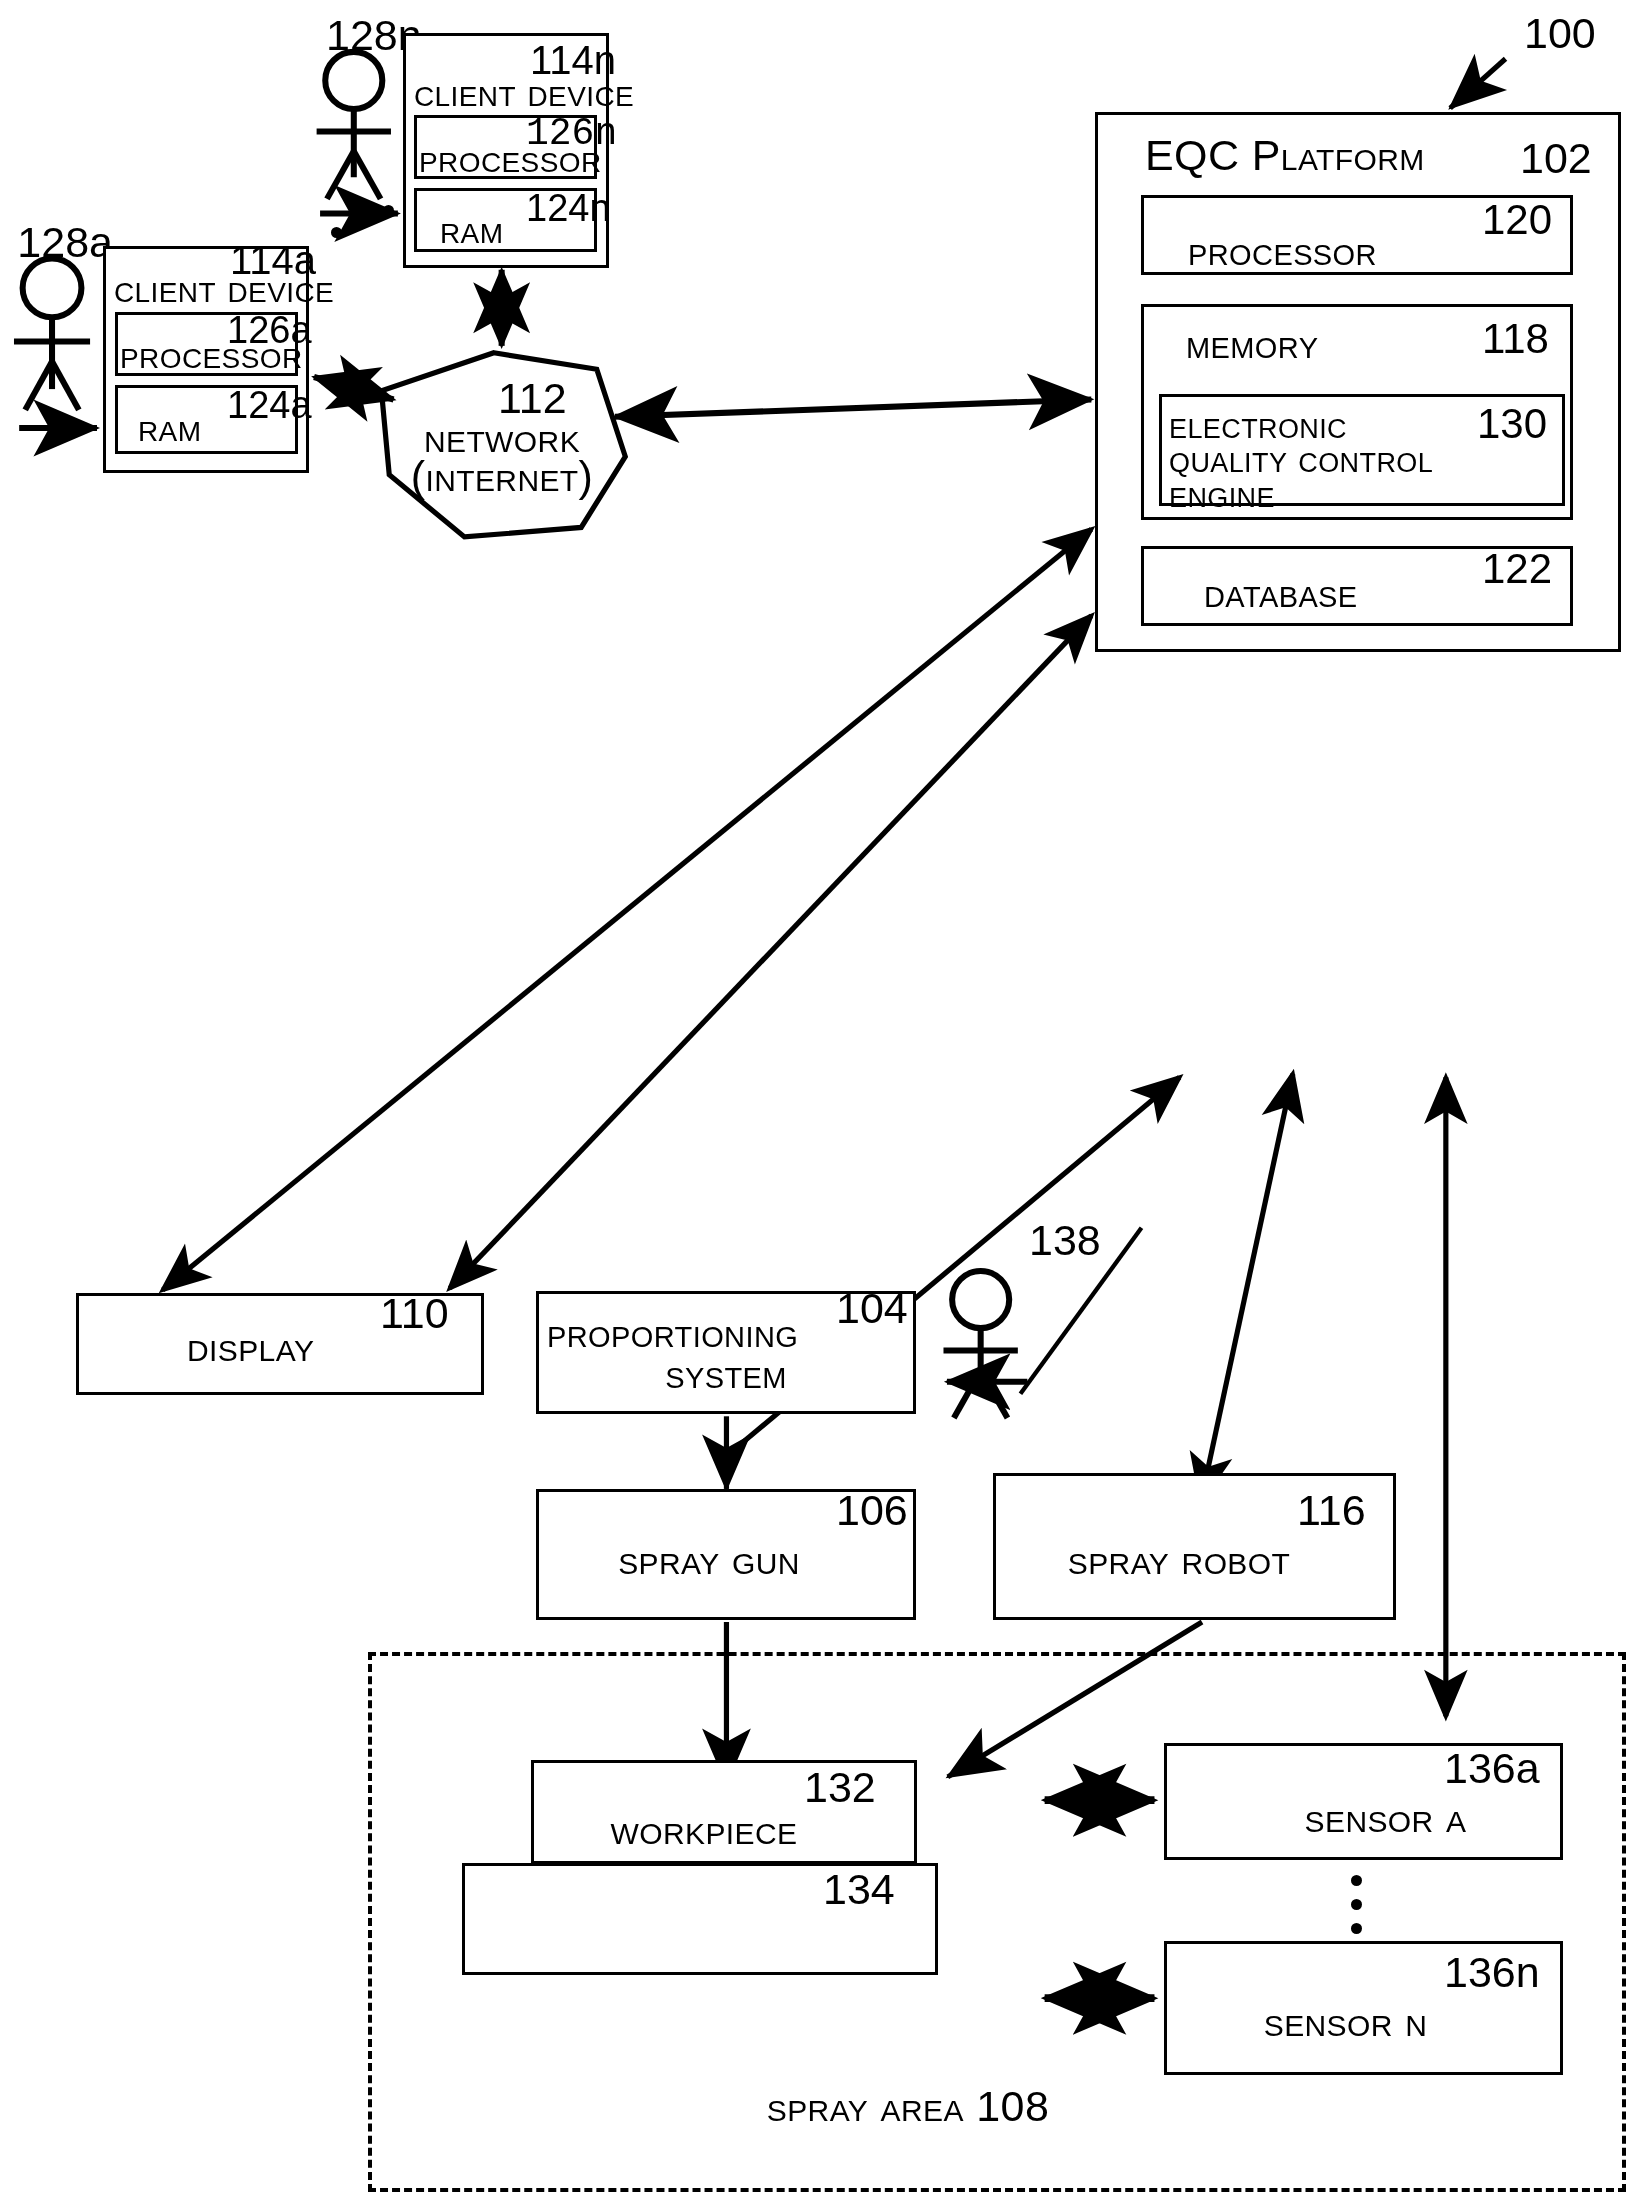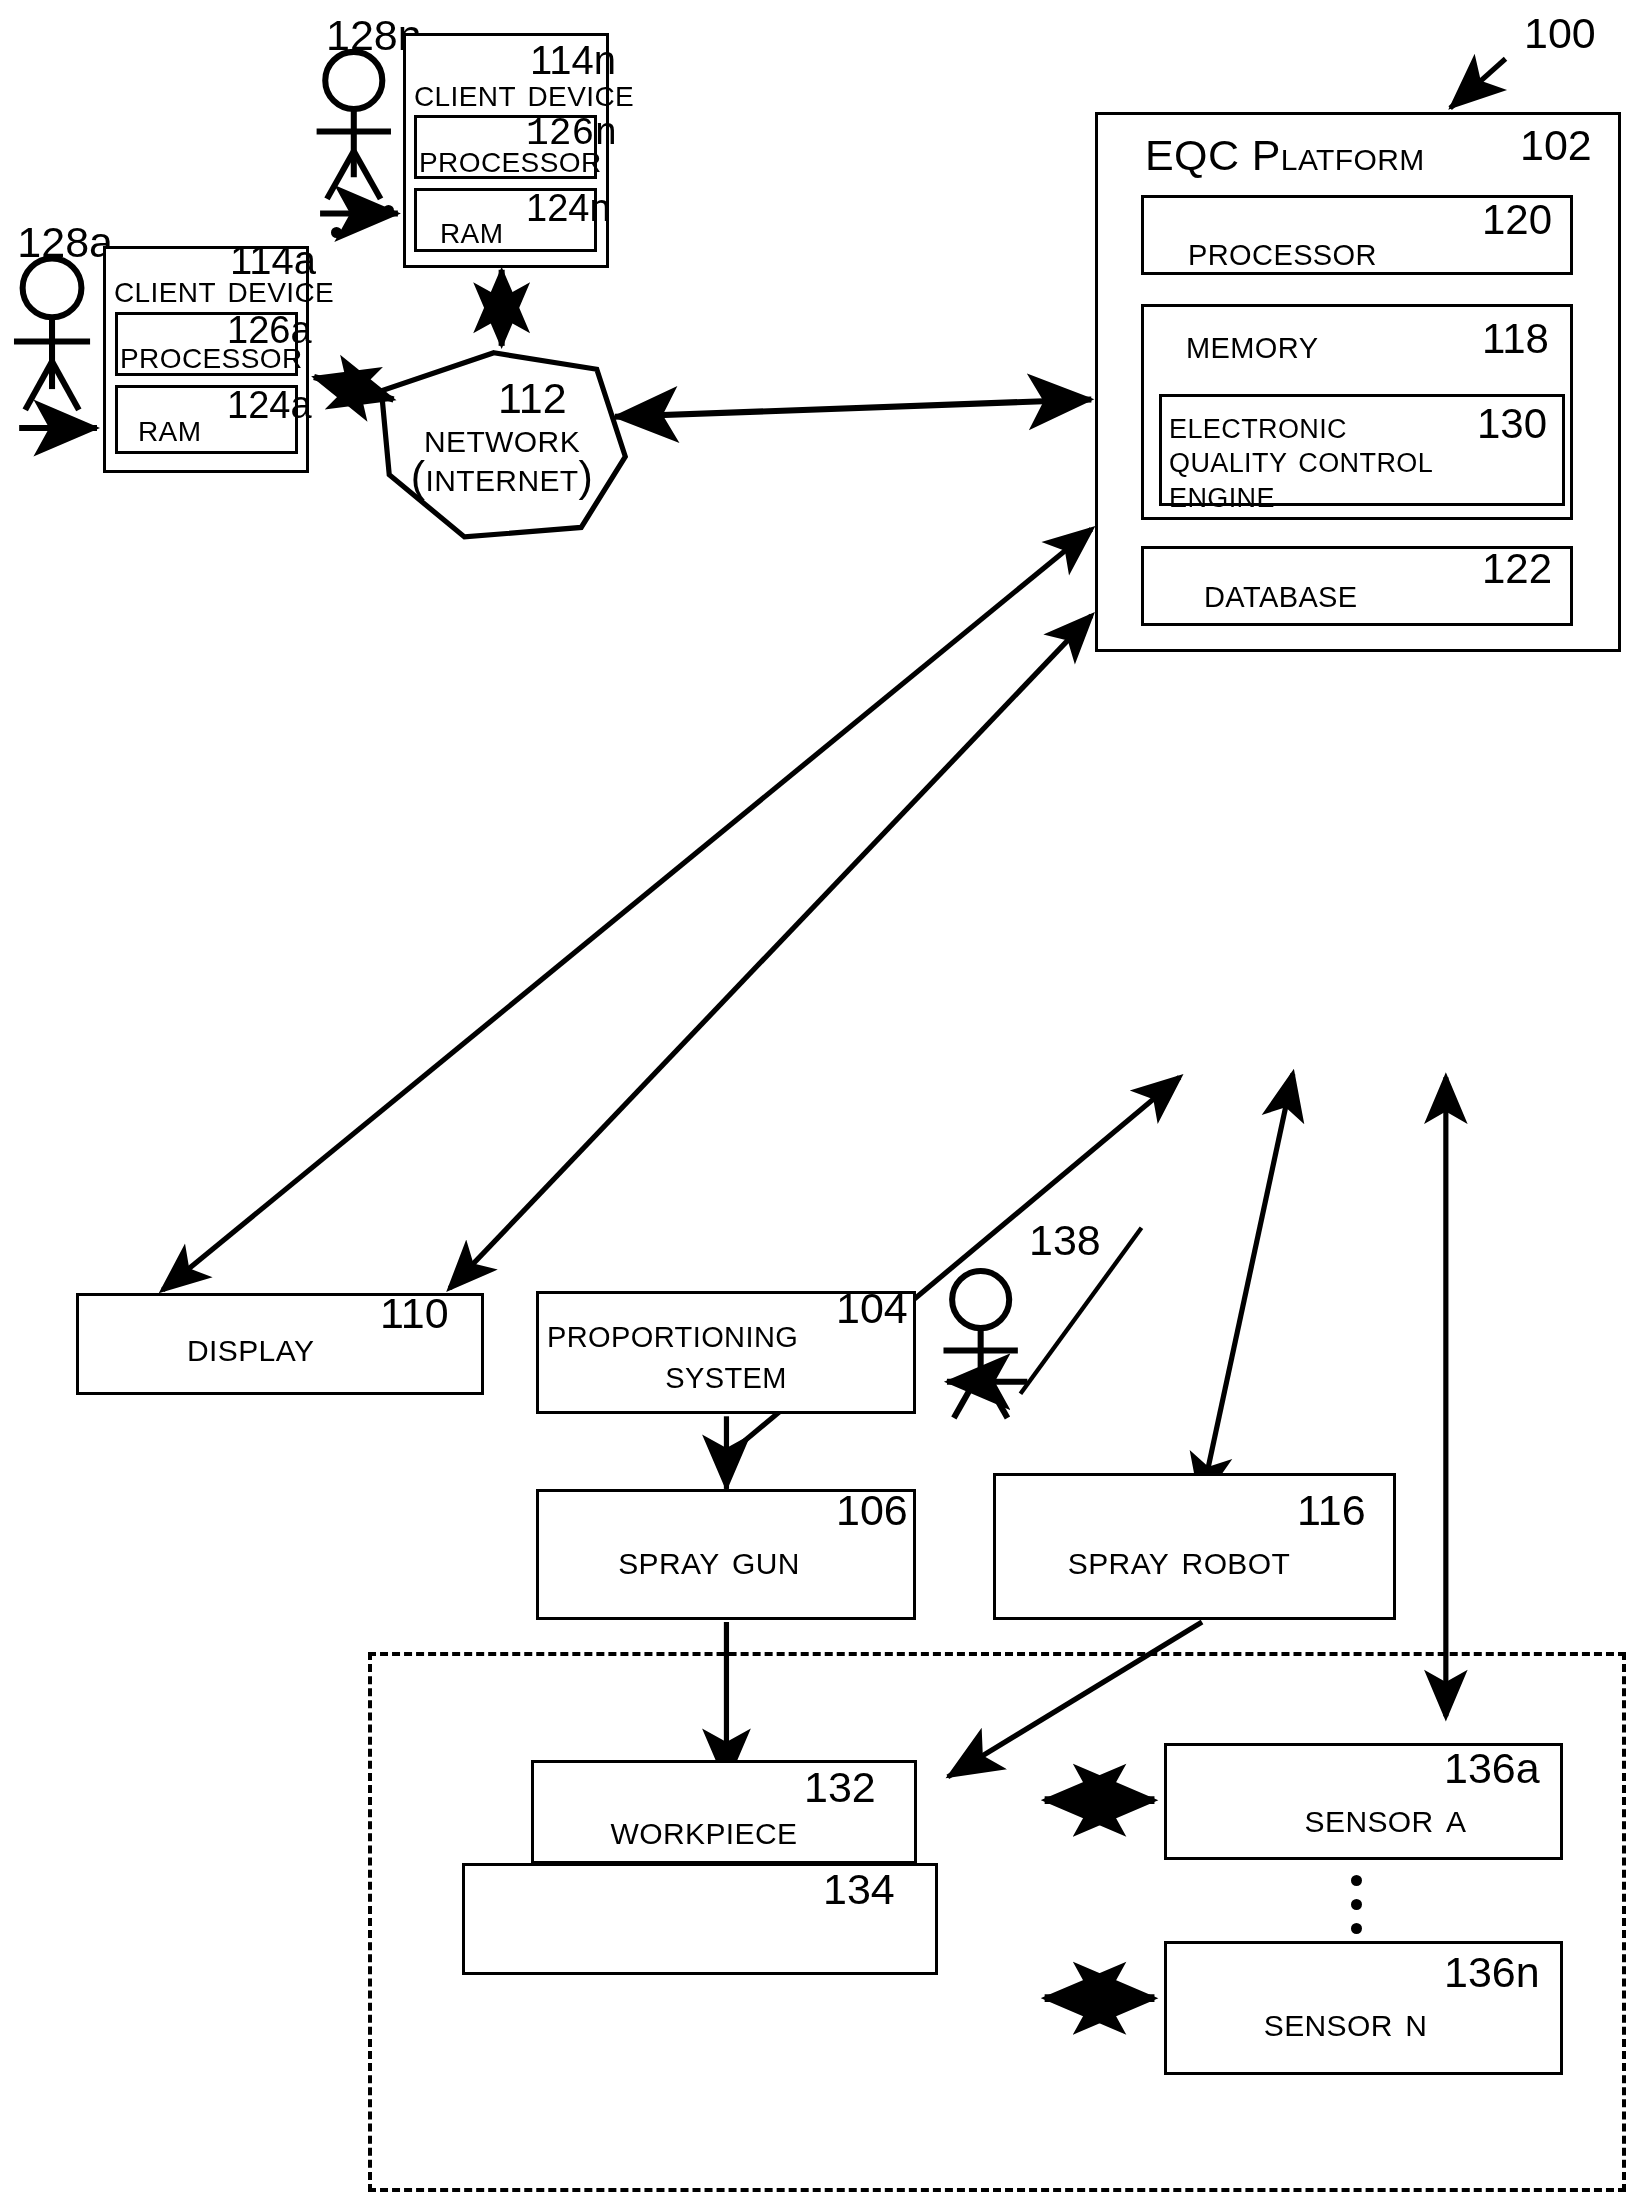--- a/index.html
+++ b/index.html
@@ -184,21 +184,21 @@
 
   <div class="box inner" style="left:115px; top:385px; width:183px; height:69px;"></div>
   <div class="ref t44" style="left:227px; top:386px;">124a</div>
   <div class="lbl t46" style="left:138px; top:406px;">Ram</div>
 
   <div class="ref t50" style="left:498px; top:377px;">112</div>
   <div class="lbl t50 ctr" style="left:394px; top:415px; width:216px;">Network</div>
   <div class="lbl t50 ctr" style="left:394px; top:454px; width:216px;">(Internet)</div>
 
   <div class="box" style="left:1095px; top:112px; width:526px; height:540px;"></div>
-  <div class="ref t50" style="left:1520px; top:124px;">102</div>
+  <div class="ref t50" style="left:1520px; top:137px;">102</div>
   <div class="lbl t50 cap" style="left:1145px; top:133px; text-transform:none; font-variant:small-caps;">EQC Platform</div>
 
   <div class="box inner" style="left:1141px; top:195px; width:432px; height:80px;"></div>
   <div class="ref t48" style="left:1482px; top:199px;">120</div>
   <div class="lbl t48" style="left:1188px; top:229px;">Processor</div>
 
   <div class="box inner" style="left:1141px; top:304px; width:432px; height:216px;"></div>
   <div class="ref t48" style="left:1482px; top:318px;">118</div>
   <div class="lbl t48" style="left:1186px; top:322px;">Memory</div>
 
@@ -223,20 +223,21 @@
 
   <div class="box" style="left:536px; top:1489px; width:380px; height:131px;"></div>
   <div class="ref t50" style="left:836px; top:1489px;">106</div>
   <div class="lbl t50 ctr" style="left:536px; top:1537px; width:346px;">Spray Gun</div>
 
   <div class="box" style="left:993px; top:1473px; width:403px; height:147px;"></div>
   <div class="ref t50" style="left:1297px; top:1489px;">116</div>
   <div class="lbl t50 ctr" style="left:993px; top:1537px; width:372px;">Spray Robot</div>
 
   <div class="dashed-area" style="left:368px; top:1652px; width:1258px; height:540px;"></div>
+  <div class="lbl t50 ctr" style="left:692px; top:2084px; width:432px;">Spray Area 108</div>
 
   <div class="box" style="left:531px; top:1760px; width:386px; height:104px;"></div>
   <div class="ref t50" style="left:804px; top:1766px;">132</div>
   <div class="lbl t50 ctr" style="left:531px; top:1807px; width:346px;">Workpiece</div>
 
   <div class="box" style="left:462px; top:1863px; width:476px; height:112px;"></div>
   <div class="ref t50" style="left:823px; top:1868px;">134</div>
 
   <div class="box" style="left:1164px; top:1743px; width:399px; height:117px;"></div>
   <div class="ref t50" style="left:1444px; top:1747px;">136a</div>

